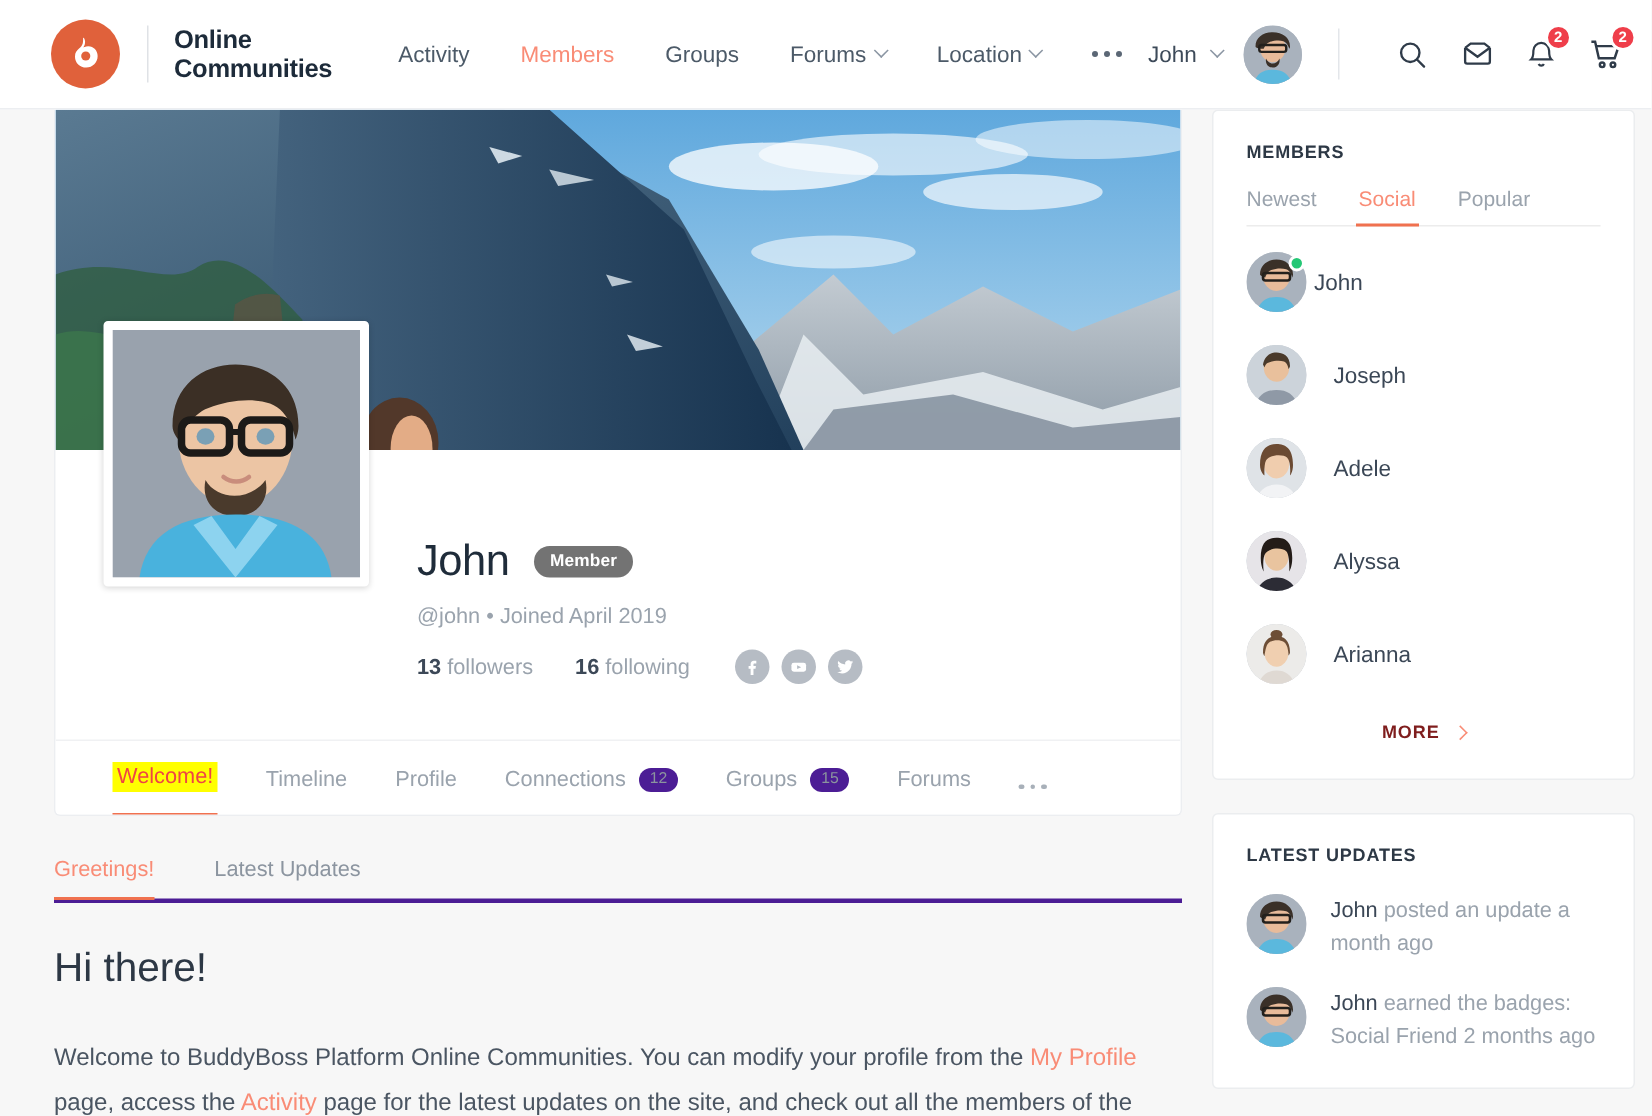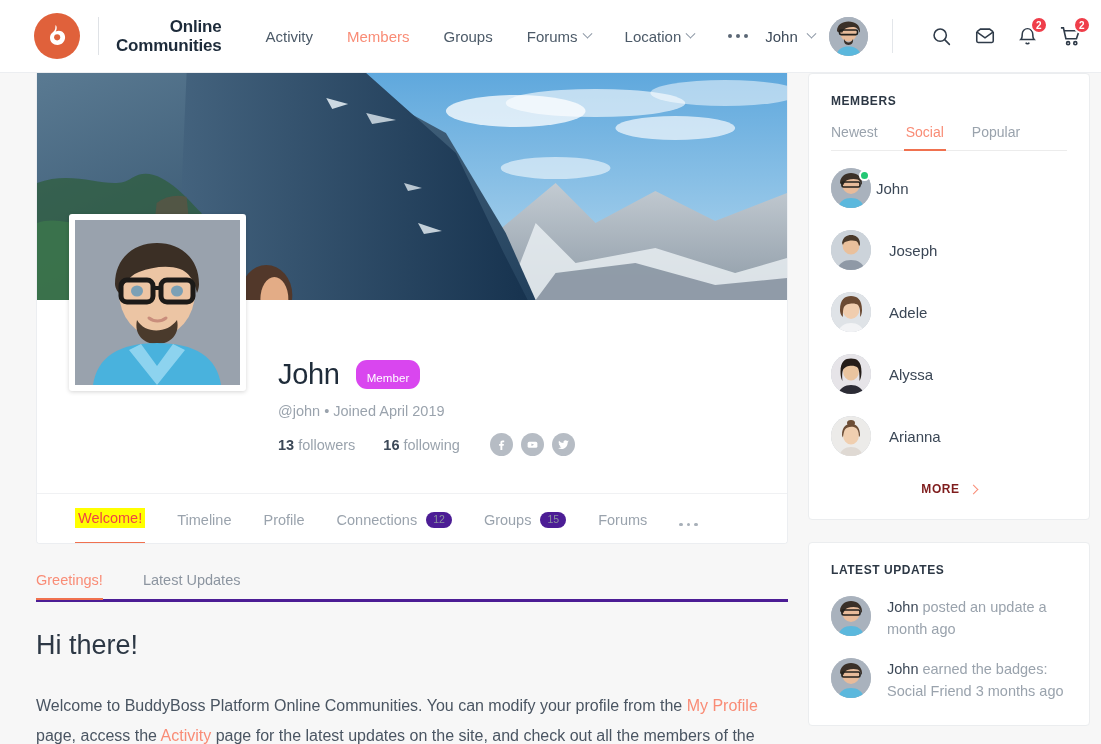--- a/index.html
+++ b/index.html
@@ -15,21 +15,21 @@
   .header {
     position: relative;
     height: 73px;
     background: #ffffff;
     border-bottom: 1px solid #eceef1;
     display: flex;
     align-items: center;
     padding: 0 24px 0 34px;
     z-index: 50;
   }
-  .brand { display: flex; align-items: center; text-align: right; }
+  .brand { display: flex; align-items: center; }
   .logo-mark {
     width: 46px; height: 46px; border-radius: 50%;
     background: #e0613b;
     display: flex; align-items: center; justify-content: center;
     flex: 0 0 auto;
   }
   .logo-mark svg { display: block; }
   .brand-divider {
     width: 1px; height: 38px; background: #dfe2e6; margin: 0 17px 0 18px;
   }
@@ -107,23 +107,23 @@
     border-radius: 3px;
     box-shadow: 0 1px 4px rgba(0,0,0,.17);
     overflow: hidden;
   }
   .avatar-lg .ph { width: 100%; height: 100%; background: #9aa3ae; position: relative; overflow: hidden; }
 
   .profile-meta { padding: 58px 0 0 241px; }
   .name-row { display: flex; align-items: center; }
   .pname { font-size: 29px; font-weight: normal; color: #1f2c3a; letter-spacing: -0.3px; }
   .pill {
-    margin-left: 16px; background: #d946ef; color: #fff;
-    font-size: 11.5px; font-weight: normal; border-radius: 11px;
-    padding: 12px 11px 5px; letter-spacing: .1px;
+    margin-left: 16px; background: #737373; color: #fff;
+    font-size: 11.5px; font-weight: bold; border-radius: 11px;
+    padding: 4px 11px 5px; letter-spacing: .1px;
   }
   .phandle { margin-top: 12px; font-size: 14.5px; color: #9aa3ad; }
   .pstats { margin-top: 14px; display: flex; align-items: center; font-size: 14.5px; color: #9aa3ad; }
   .pstats b { color: #3c4857; font-weight: bold; margin-right: 4px; }
   .pstats .stat { margin-right: 28px; }
   .social { display: flex; gap: 8px; margin-left: 2px; }
   .soc {
     width: 23px; height: 23px; border-radius: 50%; background: #b6bcc4;
     display: flex; align-items: center; justify-content: center; cursor: pointer;
   }
@@ -557,18 +557,18 @@
         <div class="urow">
           <span class="mavatar">
             <svg width="40" height="40" viewBox="0 0 40 40">
               <rect width="40" height="40" fill="#a9b2bd"></rect>
               <ellipse cx="20" cy="16" rx="9" ry="10" fill="#e8bb9a"></ellipse>
               <path d="M9 15c0-6 5-10 11-10s11 4 11 10c0 1-.5 2-.5 2s-1-4.5-4-5.5c-3-1-7-.6-10 .5-2.8 1-4 5-4 5S9 16 9 15z" fill="#3a3028"></path>
               <rect x="11" y="14" width="18" height="5" rx="1.6" fill="none" stroke="#23201c" stroke-width="1.7"></rect>
               <path d="M7 40c1.5-7 6.5-10 13-10s11.5 3 13 10z" fill="#5bb8dd"></path>
             </svg>
           </span>
-          <span class="utext"><b>John</b><span> earned the badges: Social Friend 3 months ago</span></span>
+          <span class="utext"><b>John</b><span> earned the badges: Social Friend 2 months ago</span></span>
         </div>
       </div>
     </div>
   </div>
 </div>
 
 </body></html>

